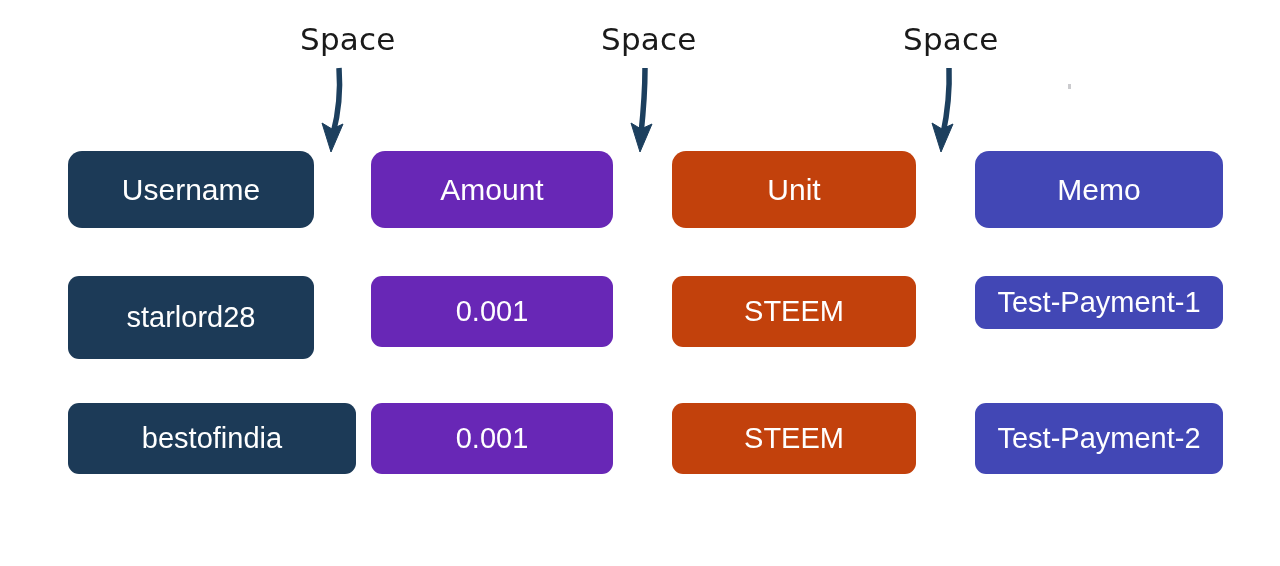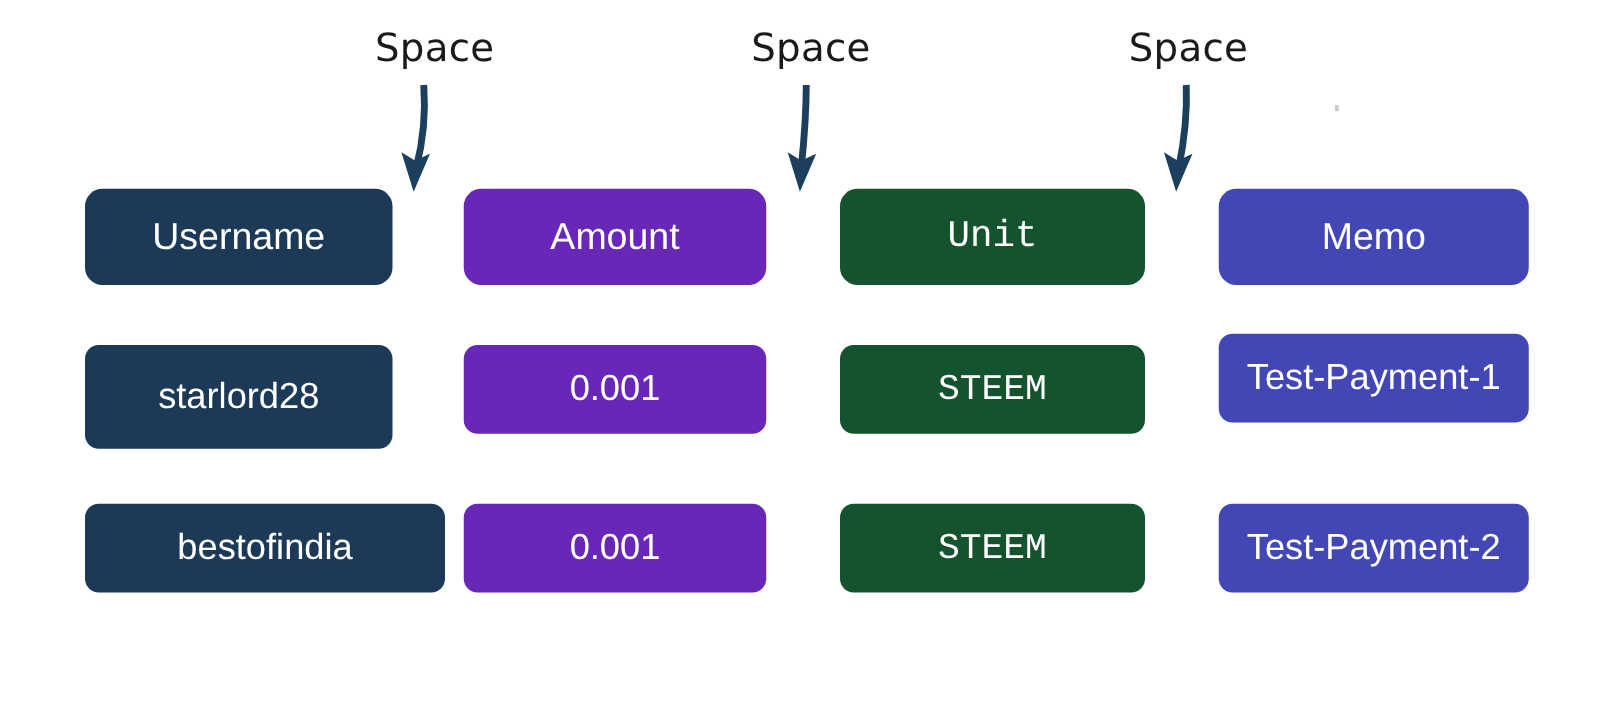--- a/index.html
+++ b/index.html
@@ -65,21 +65,21 @@
     font-size: 29px;
   }
   .chip .chip-text {
     display: block;
     line-height: 1;
   }
 
   
   .c-navy   { background: #1c3a57; }
   .c-purple { background: #6827b6; }
-  .c-blue   { background: #14532d; font-family: Liberation Mono, monospace; }
+  .c-blue   { background: #c2410c; }
   .c-indigo { background: #4247b5; }
 
   
   .speck {
     position: absolute;
     width: 3px;
     height: 5px;
     background: #b9b9bd;
     opacity: 0.75;
   }
@@ -128,21 +128,21 @@
 
   <div class="chip row c-navy" style="left:68px; top:276px; width:246px; height:83px;">
     <span class="chip-text">starlord28</span>
   </div>
   <div class="chip row c-purple" style="left:371px; top:276px; width:242px; height:71px;">
     <span class="chip-text">0.001</span>
   </div>
   <div class="chip row c-blue" style="left:672px; top:276px; width:244px; height:71px;">
     <span class="chip-text">STEEM</span>
   </div>
-  <div class="chip row c-indigo" style="left:975px; top:267px; width:248px; height:71px;">
+  <div class="chip row c-indigo" style="left:975px; top:276px; width:248px; height:53px;">
     <span class="chip-text">Test-Payment-1</span>
   </div>
 
   <div class="chip row c-navy" style="left:68px; top:403px; width:288px; height:71px;">
     <span class="chip-text">bestofindia</span>
   </div>
   <div class="chip row c-purple" style="left:371px; top:403px; width:242px; height:71px;">
     <span class="chip-text">0.001</span>
   </div>
   <div class="chip row c-blue" style="left:672px; top:403px; width:244px; height:71px;">

